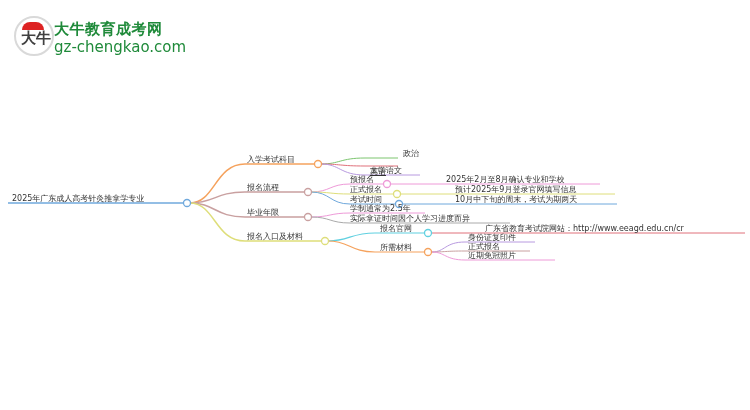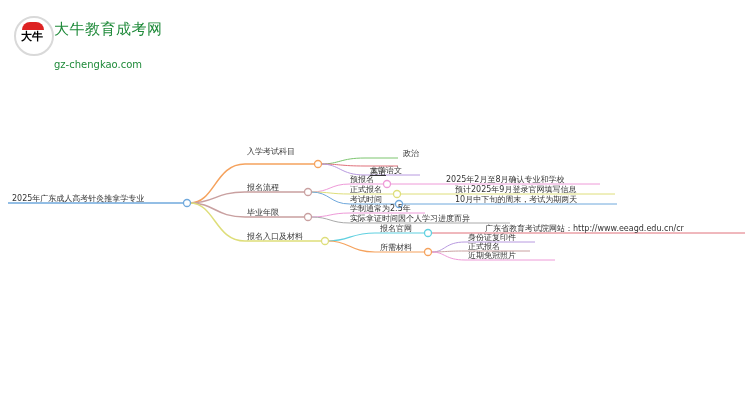--- a/index.html
+++ b/index.html
@@ -1,22 +1,22 @@
 <!DOCTYPE html>
 <html><head>
 <meta charset="utf-8">
 <style>
   html, body { margin:0; padding:0; background:#ffffff; }
   body { width:750px; height:410px; position:relative; overflow:hidden; font-family:"DejaVu Sans", sans-serif; }
   .logo { position:absolute; left:14px; top:14px; width:190px; height:40px; }
   .logo-badge { position:absolute; left:0; top:2px; width:36px; height:36px; border-radius:50%; border:2px solid #d9d9d9; background:#fff; }
   .logo-badge .cap { position:absolute; left:6px; top:4px; width:22px; height:8px; border-radius:11px 11px 0 0; background:#d22; }
-  .logo-badge .glyph { position:absolute; left:5px; top:11px; font-size:11px; font-weight:bold; color:#000000; }
-  .logo-title { position:absolute; left:40px; top:6px; font-size:15px; font-weight:normal; color:#1f8a3a; letter-spacing:0.5px; white-space:nowrap; }
-  .logo-url { position:absolute; left:40px; top:24px; font-size:10px; color:#1f8a3a; white-space:nowrap;margin-top:21px; }
+  .logo-badge .glyph { position:absolute; left:5px; top:11px; font-size:15px; font-weight:bold; color:#404040; }
+  .logo-title { position:absolute; left:40px; top:6px; font-size:15px; font-weight:bold; color:#1f8a3a; letter-spacing:0.5px; white-space:nowrap; }
+  .logo-url { position:absolute; left:40px; top:24px; font-size:15px; color:#1f8a3a; white-space:nowrap; }
   svg.map { position:absolute; left:0; top:0; }
   .lbl { position:absolute; font-size:8px; color:#333; white-space:nowrap; line-height:9px; }
 </style>
 </head>
 <body>
 
 <div class="logo">
   <div class="logo-badge">
     <div class="cap"></div>
     <span class="glyph">大牛</span>
@@ -59,21 +59,21 @@
   <circle cx="428" cy="233" r="3.5" fill="#fff" stroke="#5fd0e0" stroke-width="1.3"></circle>
 
   <path d="M432,252 C445,252 445,242 465,242 L535,242" stroke="#b89ae0" fill="none" stroke-width="1"></path>
   <path d="M432,252 C445,252 445,251 465,251 L530,251" stroke="#c9a0a0" fill="none" stroke-width="1"></path>
   <path d="M432,252 C445,252 445,260 465,260 L555,260" stroke="#ee9ad8" fill="none" stroke-width="1"></path>
   <circle cx="428" cy="252" r="3.5" fill="#fff" stroke="#f5a25d" stroke-width="1.3"></circle>
 </svg>
 
 <span class="lbl" style="left:12px;top:194px;">2025年广东成人高考针灸推拿学专业</span>
 
-<span class="lbl" style="left:247px;top:147px;">入学考试科目</span>
+<span class="lbl" style="left:247px;top:155px;">入学考试科目</span>
 <span class="lbl" style="left:370px;top:149px;margin-left:33px;">政治</span>
 <span class="lbl" style="left:370px;top:167px;text-decoration:underline;">英语</span>
 <span class="lbl" style="left:370px;top:166px;">大学语文</span>
 
 <span class="lbl" style="left:247px;top:183px;">报名流程</span>
 <span class="lbl" style="left:350px;top:175px;">预报名</span>
 <span class="lbl" style="left:446px;top:175px;">2025年2月至8月确认专业和学校</span>
 <span class="lbl" style="left:350px;top:185px;">正式报名</span>
 <span class="lbl" style="left:455px;top:185px;">预计2025年9月登录官网填写信息</span>
 <span class="lbl" style="left:350px;top:195px;">考试时间</span>

